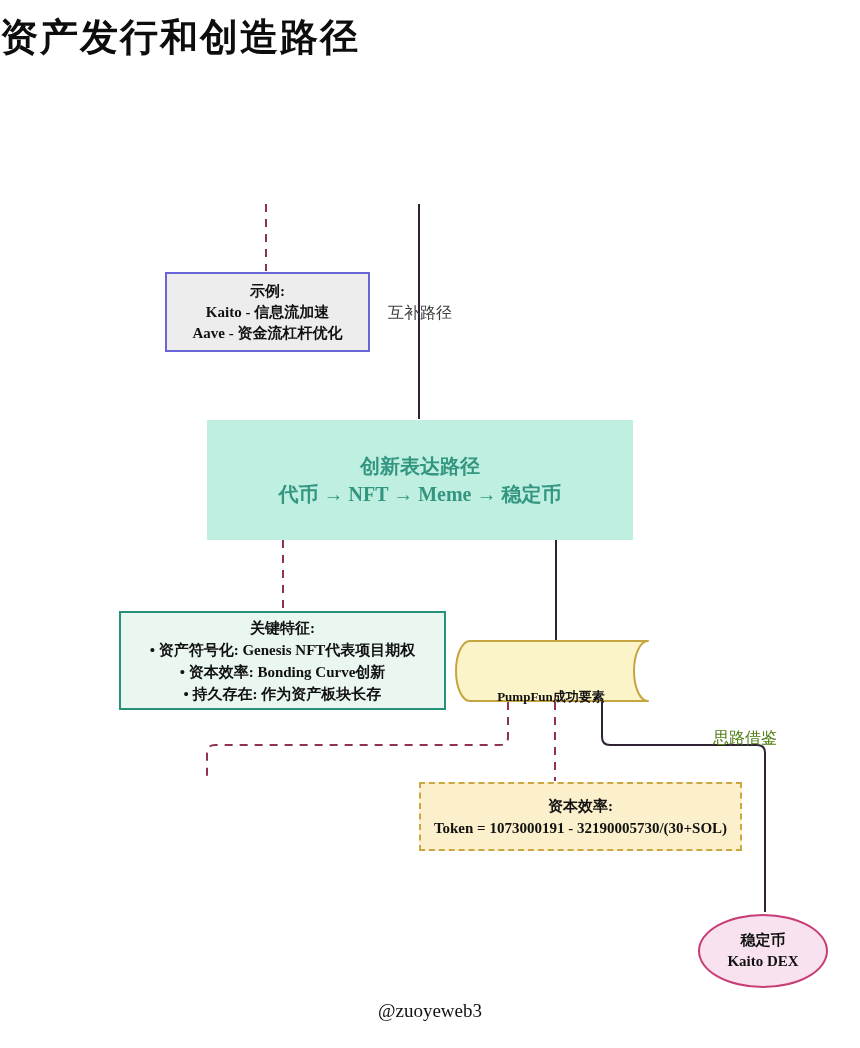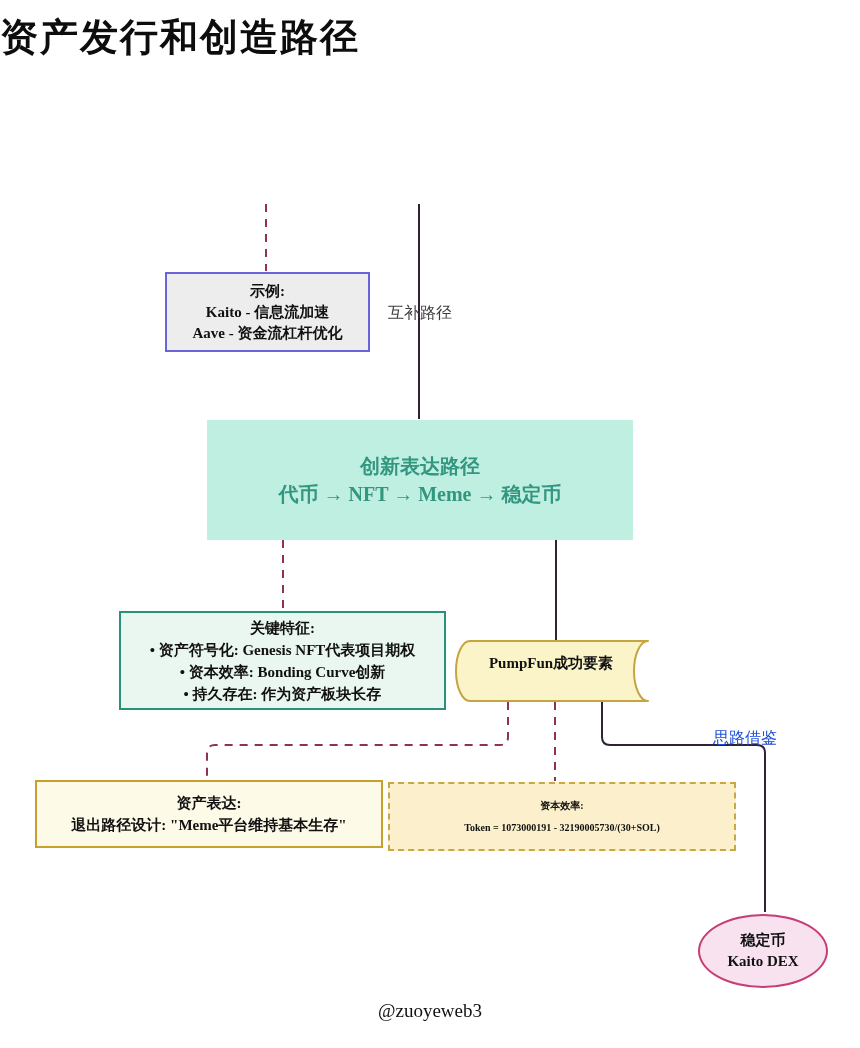--- a/index.html
+++ b/index.html
@@ -25,32 +25,32 @@
     box-sizing:border-box;
   }
   .node-efficiency{left:158px;top:81px;width:358px;height:123px;background:var(--efficiency_fill);
     color:var(--efficiency_text);font-size:20px;line-height:30px;}
   .node-example{left:165px;top:272px;width:205px;height:80px;background:var(--example_fill);
     border:2px solid var(--example_border);font-size:15px;line-height:21px;}
   .node-innovation{left:207px;top:420px;width:426px;height:120px;background:var(--innovation_fill);
     color:var(--innovation_text);font-size:20px;line-height:28px;}
   .node-features{left:119px;top:611px;width:327px;height:99px;background:var(--features_fill);
     border:2px solid var(--features_border);font-size:15px;line-height:22px;}
-  .node-pumpfun{left:468px;top:637px;width:166px;height:52px;font-size:15px;line-height:20px;}
+  .node-pumpfun{left:468px;top:671px;width:166px;height:52px;font-size:13px;line-height:20px;}
   .node-expression{left:35px;top:780px;width:348px;height:68px;background:var(--expression_fill);
     border:2px solid var(--expression_border);font-size:15px;line-height:22px;}
-  .node-capital{left:388px;top:782px;width:348px;height:69px;background:var(--capital_fill);
-    border:2px dashed var(--capital_border);font-size:10px;line-height:22px;}
+  .node-capital{left:419px;top:782px;width:323px;height:69px;background:var(--capital_fill);
+    border:2px dashed var(--capital_border);font-size:15px;line-height:22px;}
   .node-stablecoin{left:698px;top:914px;width:130px;height:74px;background:var(--stablecoin_fill);
     border:2.5px solid var(--stablecoin_border);border-radius:50%;font-size:15px;line-height:21px;}
   .edge-label{
     position:absolute;font-size:16px;font-weight:400;color:#3c3c3c;text-align:center;
   }
   .label-complementary{left:382px;top:303px;width:76px;}
-  .label-reference{left:707px;top:728px;width:76px;color:#1d4ed8;}
+  .label-reference{left:707px;top:728px;width:76px;color:#4d7c0f;}
 </style>
 </head>
 <body>
 
 <div class="canvas">
 
   <div class="title">资产发行和创造路径</div>
 
   <svg class="edges" width="860" height="1048" viewBox="0 0 860 1048" aria-hidden="true">
     <path class="edge-dashed" d="M266 204 V271"></path>
@@ -71,22 +71,20 @@
   <div class="node node-innovation">创新表达路径
 代币 → NFT → Meme → 稳定币</div>
 
   <div class="node node-features">关键特征:
 • 资产符号化: Genesis NFT代表项目期权
 • 资本效率: Bonding Curve创新
 • 持久存在: 作为资产板块长存</div>
 
   <div class="node node-pumpfun">PumpFun成功要素</div>
 
-  <div class="node node-expression">资产表达:
-退出路径设计: "Meme平台维持基本生存"</div>
 
   <div class="node node-capital">资本效率:
 Token = 1073000191 - 32190005730/(30+SOL)</div>
 
   <div class="node node-stablecoin">稳定币
 Kaito DEX</div>
 
   <div class="edge-label label-complementary">互补路径</div>
 
   <div class="edge-label label-reference">思路借鉴</div>

